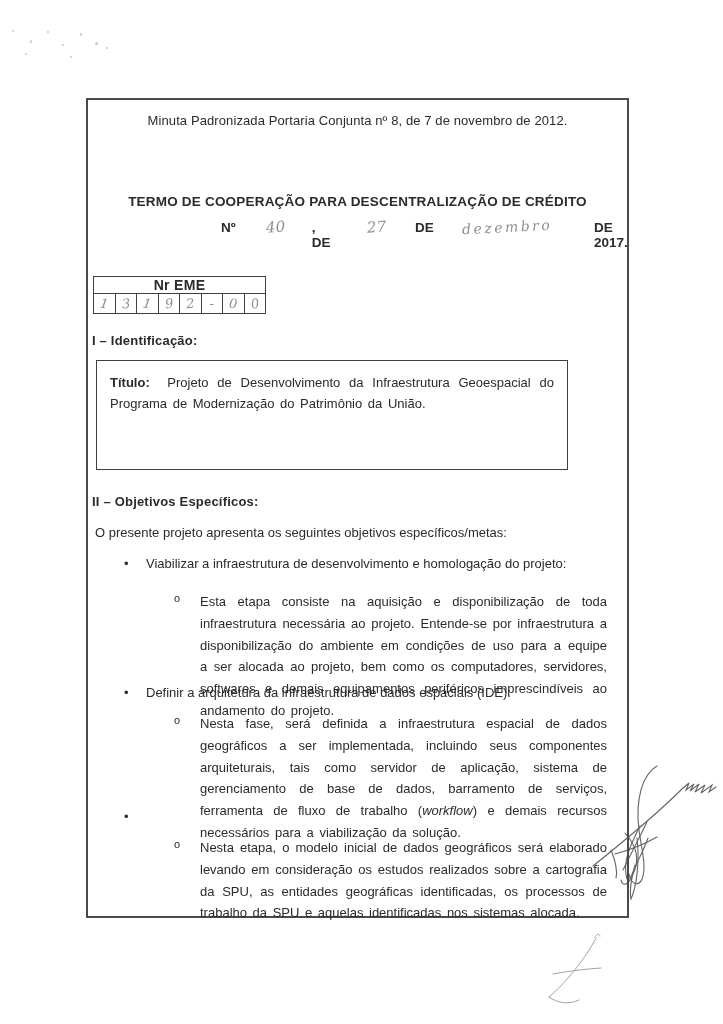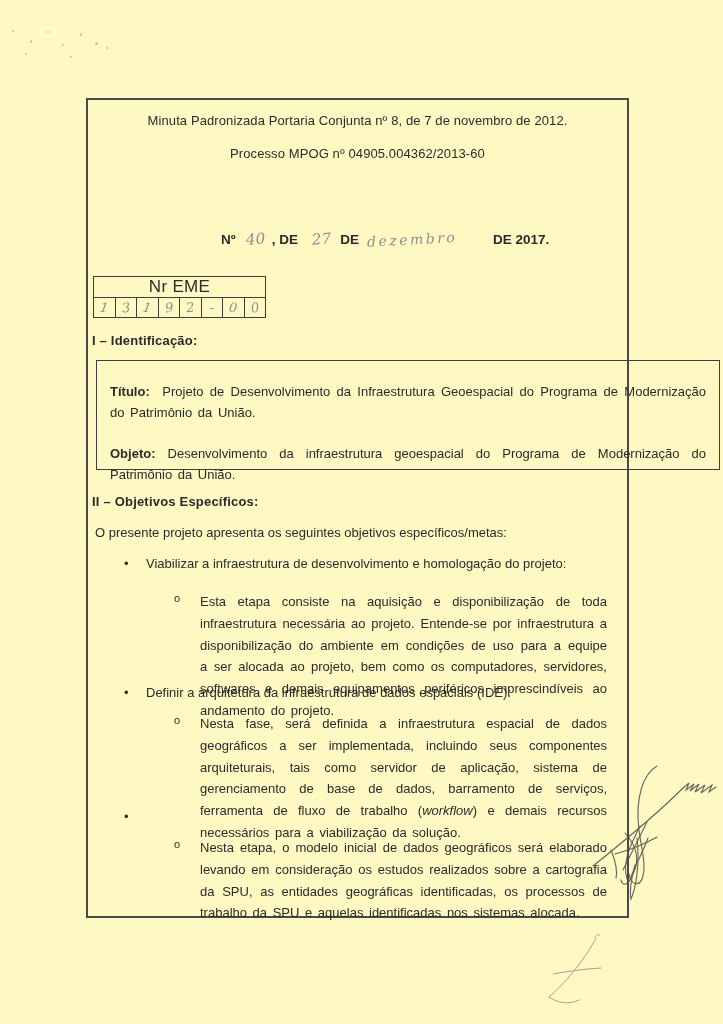--- a/index.html
+++ b/index.html
@@ -1,17 +1,17 @@
 <!DOCTYPE html>
 <html><head>
 <meta charset="utf-8">
 <style>
   html,body{margin:0;padding:0;background:#e8e8e8;}
   .page{
-    position:relative;width:723px;height:1024px;background:#fef9c3;
+    position:relative;width:723px;height:1024px;background:#ffffff;
     overflow:hidden;font-family:"Liberation Sans","DejaVu Sans",sans-serif;
     color:#2b2b2b;margin:0 auto;
   }
   .doc-box{
     position:absolute;left:86px;top:98px;width:539px;height:816px;
     border:2px solid #4a4a4a;
   }
   .abs{position:absolute;}
   .center{left:0;right:0;text-align:center;}
   .h1line{font-size:13px;letter-spacing:.1px;}
@@ -19,39 +19,39 @@
   .numline{display:flex;align-items:baseline;font-size:13.5px;font-weight:bold;}
   .hand{
     font-family:"DejaVu Serif","Liberation Serif",serif;
     font-style:italic;font-weight:normal;color:#8f8f8f;
   }
   .hand-num{font-size:15px;transform:rotate(-4deg);display:inline-block;}
   .hand-month{font-size:14px;letter-spacing:2.5px;transform:rotate(-3deg);display:inline-block;}
   
   .eme{border-collapse:collapse;}
   .eme th{
-    border:1.5px solid #3f3f3f;font-size:17px;font-weight:normal;
+    border:1.5px solid #3f3f3f;font-size:14px;font-weight:bold;
     height:15px;padding:0;letter-spacing:.3px;
   }
   .eme td{
     border:1.5px solid #3f3f3f;width:20.5px;height:19px;padding:0;
     text-align:center;font-size:13px;
   }
   .eme td span{display:inline-block;}
   .eme td:nth-child(1) span{transform:rotate(8deg);}
   .eme td:nth-child(2) span{transform:rotate(-6deg);}
   .eme td:nth-child(3) span{transform:rotate(10deg);}
   .eme td:nth-child(4) span{transform:rotate(-8deg);}
   .eme td:nth-child(5) span{transform:rotate(-5deg);}
   .eme td:nth-child(7) span{transform:rotate(4deg);}
   .eme td:nth-child(8) span{transform:rotate(-10deg);}
   .sechead{font-size:13px;font-weight:bold;letter-spacing:.2px;}
   .inner-box{
-    position:absolute;left:8px;top:260px;width:624px;height:110px;
-    border:1.5px solid #3f3f3f;box-sizing:border-box;padding:20px 13px;
+    position:absolute;left:8px;top:260px;width:472px;height:110px;
+    border:1.5px solid #3f3f3f;box-sizing:border-box;padding:11px 13px;
   }
   .para{
     font-size:13px;line-height:21px;text-align:justify;text-align-last:left;
     word-spacing:2px;margin:0;
   }
   .para + .para{margin-top:20px;}
   .intro{font-size:13px;}
   .bullet-row{display:flex;font-size:13px;}
   .dot{width:22px;flex:none;text-align:left;padding-left:2px;}
   .circ{width:26px;flex:none;font-size:11px;padding-top:1px;}
@@ -76,24 +76,24 @@
     <i class="speck" style="left:95px;top:42px;width:3px;height:3px;"></i>
     <i class="speck" style="left:70px;top:56px;width:2px;height:2px;"></i>
     <i class="speck" style="left:106px;top:47px;width:2px;height:2px;"></i>
     <i class="speck" style="left:25px;top:53px;width:2px;height:2px;"></i>
   </div>
 
   <div class="doc-box">
 
     <div class="abs center h1line" style="top:13px;">Minuta Padronizada Portaria Conjunta nº 8, de 7 de novembro de 2012.</div>
 
-    <div class="abs center h1line" style="top:46px;">Processo MPOG nº 04905.004362/2013-60</div>
 
+    <div class="abs center titleline" style="top:94px;">TERMO DE COOPERAÇÃO PARA DESCENTRALIZAÇÃO DE CRÉDITO</div>
 
-    <div class="abs numline" style="left:133px;top:130px;">
+    <div class="abs numline" style="left:133px;top:118px;gap:20px;">
       <span>Nº</span>
       <span class="hand hand-num" style="margin-left:10px;">40</span>
       <span style="margin-left:7px;">, DE</span>
       <span class="hand hand-num" style="margin-left:14px;">27</span>
       <span style="margin-left:9px;">DE</span>
       <span class="hand hand-month" style="margin-left:8px;width:104px;">dezembro</span>
       <span style="margin-left:22px;">DE 2017.</span>
     </div>
 
     <table class="eme abs" style="left:5px;top:176px;">
@@ -111,21 +111,20 @@
         <td><span class="hand">0</span></td>
         <td><span class="hand">0</span></td>
       </tr>
     </tbody>
       </table>
 
     <div class="abs sechead" style="left:4px;top:233px;">I – Identificação:</div>
 
     <div class="inner-box">
       <p class="para"><b>Título:</b>&nbsp; <span>Projeto de Desenvolvimento da Infraestrutura Geoespacial do Programa de Modernização do Patrimônio da União.</span></p>
-      <p class="para"><b>Objeto:</b> <span>Desenvolvimento da infraestrutura geoespacial do Programa de Modernização do Patrimônio da União.</span></p>
     </div>
 
     <div class="abs sechead" style="left:4px;top:394px;">II – Objetivos Específicos:</div>
 
     <div class="abs intro" style="left:7px;top:425px;">O presente projeto apresenta os seguintes objetivos específicos/metas:</div>
 
     <div class="abs bullet-row" style="left:34px;top:456px;width:495px;">
       <span class="dot">•</span>
       <span>Viabilizar a infraestrutura de desenvolvimento e homologação do projeto:</span>
     </div>

